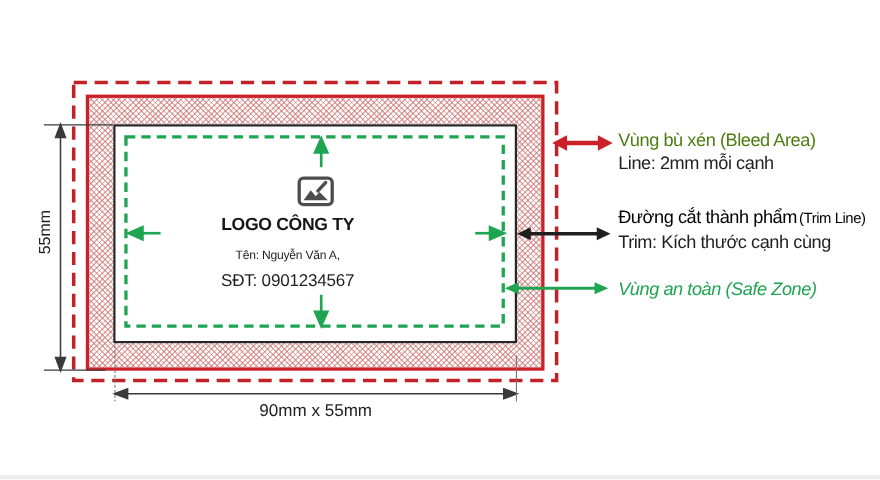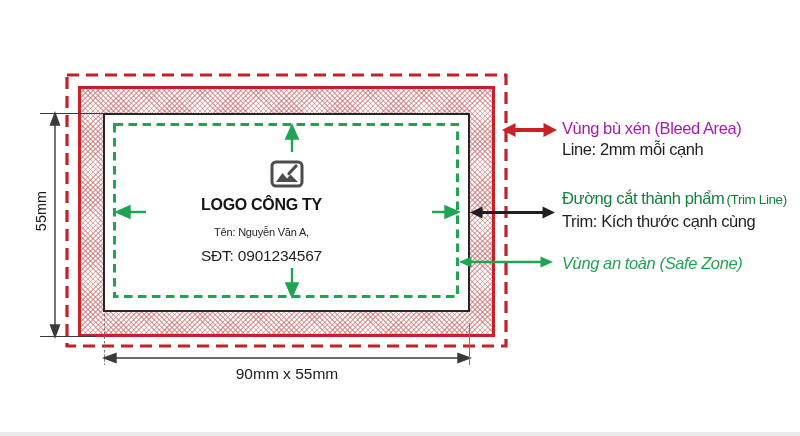--- a/index.html
+++ b/index.html
@@ -34,22 +34,22 @@
   
   .dim-55{left:18px;top:203px;width:46px;text-align:center;font-size:14.5px;color:#202020;
           transform:rotate(-90deg);}
   .dim-90{left:187px;top:365px;width:200px;text-align:center;font-size:15.5px;color:#202020;}
 
   
   .legend-item{left:562px;line-height:20.5px;font-size:16.5px;letter-spacing:-.4px;white-space:nowrap;}
   .legend-bleed{top:118px;}
   .legend-trim{top:188px;}
   .legend-safe{top:253px;font-style:italic;}
-  .lg-title-bleed{color:#a21caf;}
-  .lg-title-trim{color:#15803d;}
+  .lg-title-bleed{color:#4d7c0f;}
+  .lg-title-trim{color:#000000;}
   .lg-title-safe{color:#1fa452;}
   .lg-note{font-size:13.5px;margin-left:2px;}
   .lg-desc{color:#1f1f1f;}
 
   .bottom-strip{left:0;bottom:0;width:800px;height:4px;background:#ececec;}
 </style>
 </head>
 <body>
 
 <div class="canvas">

